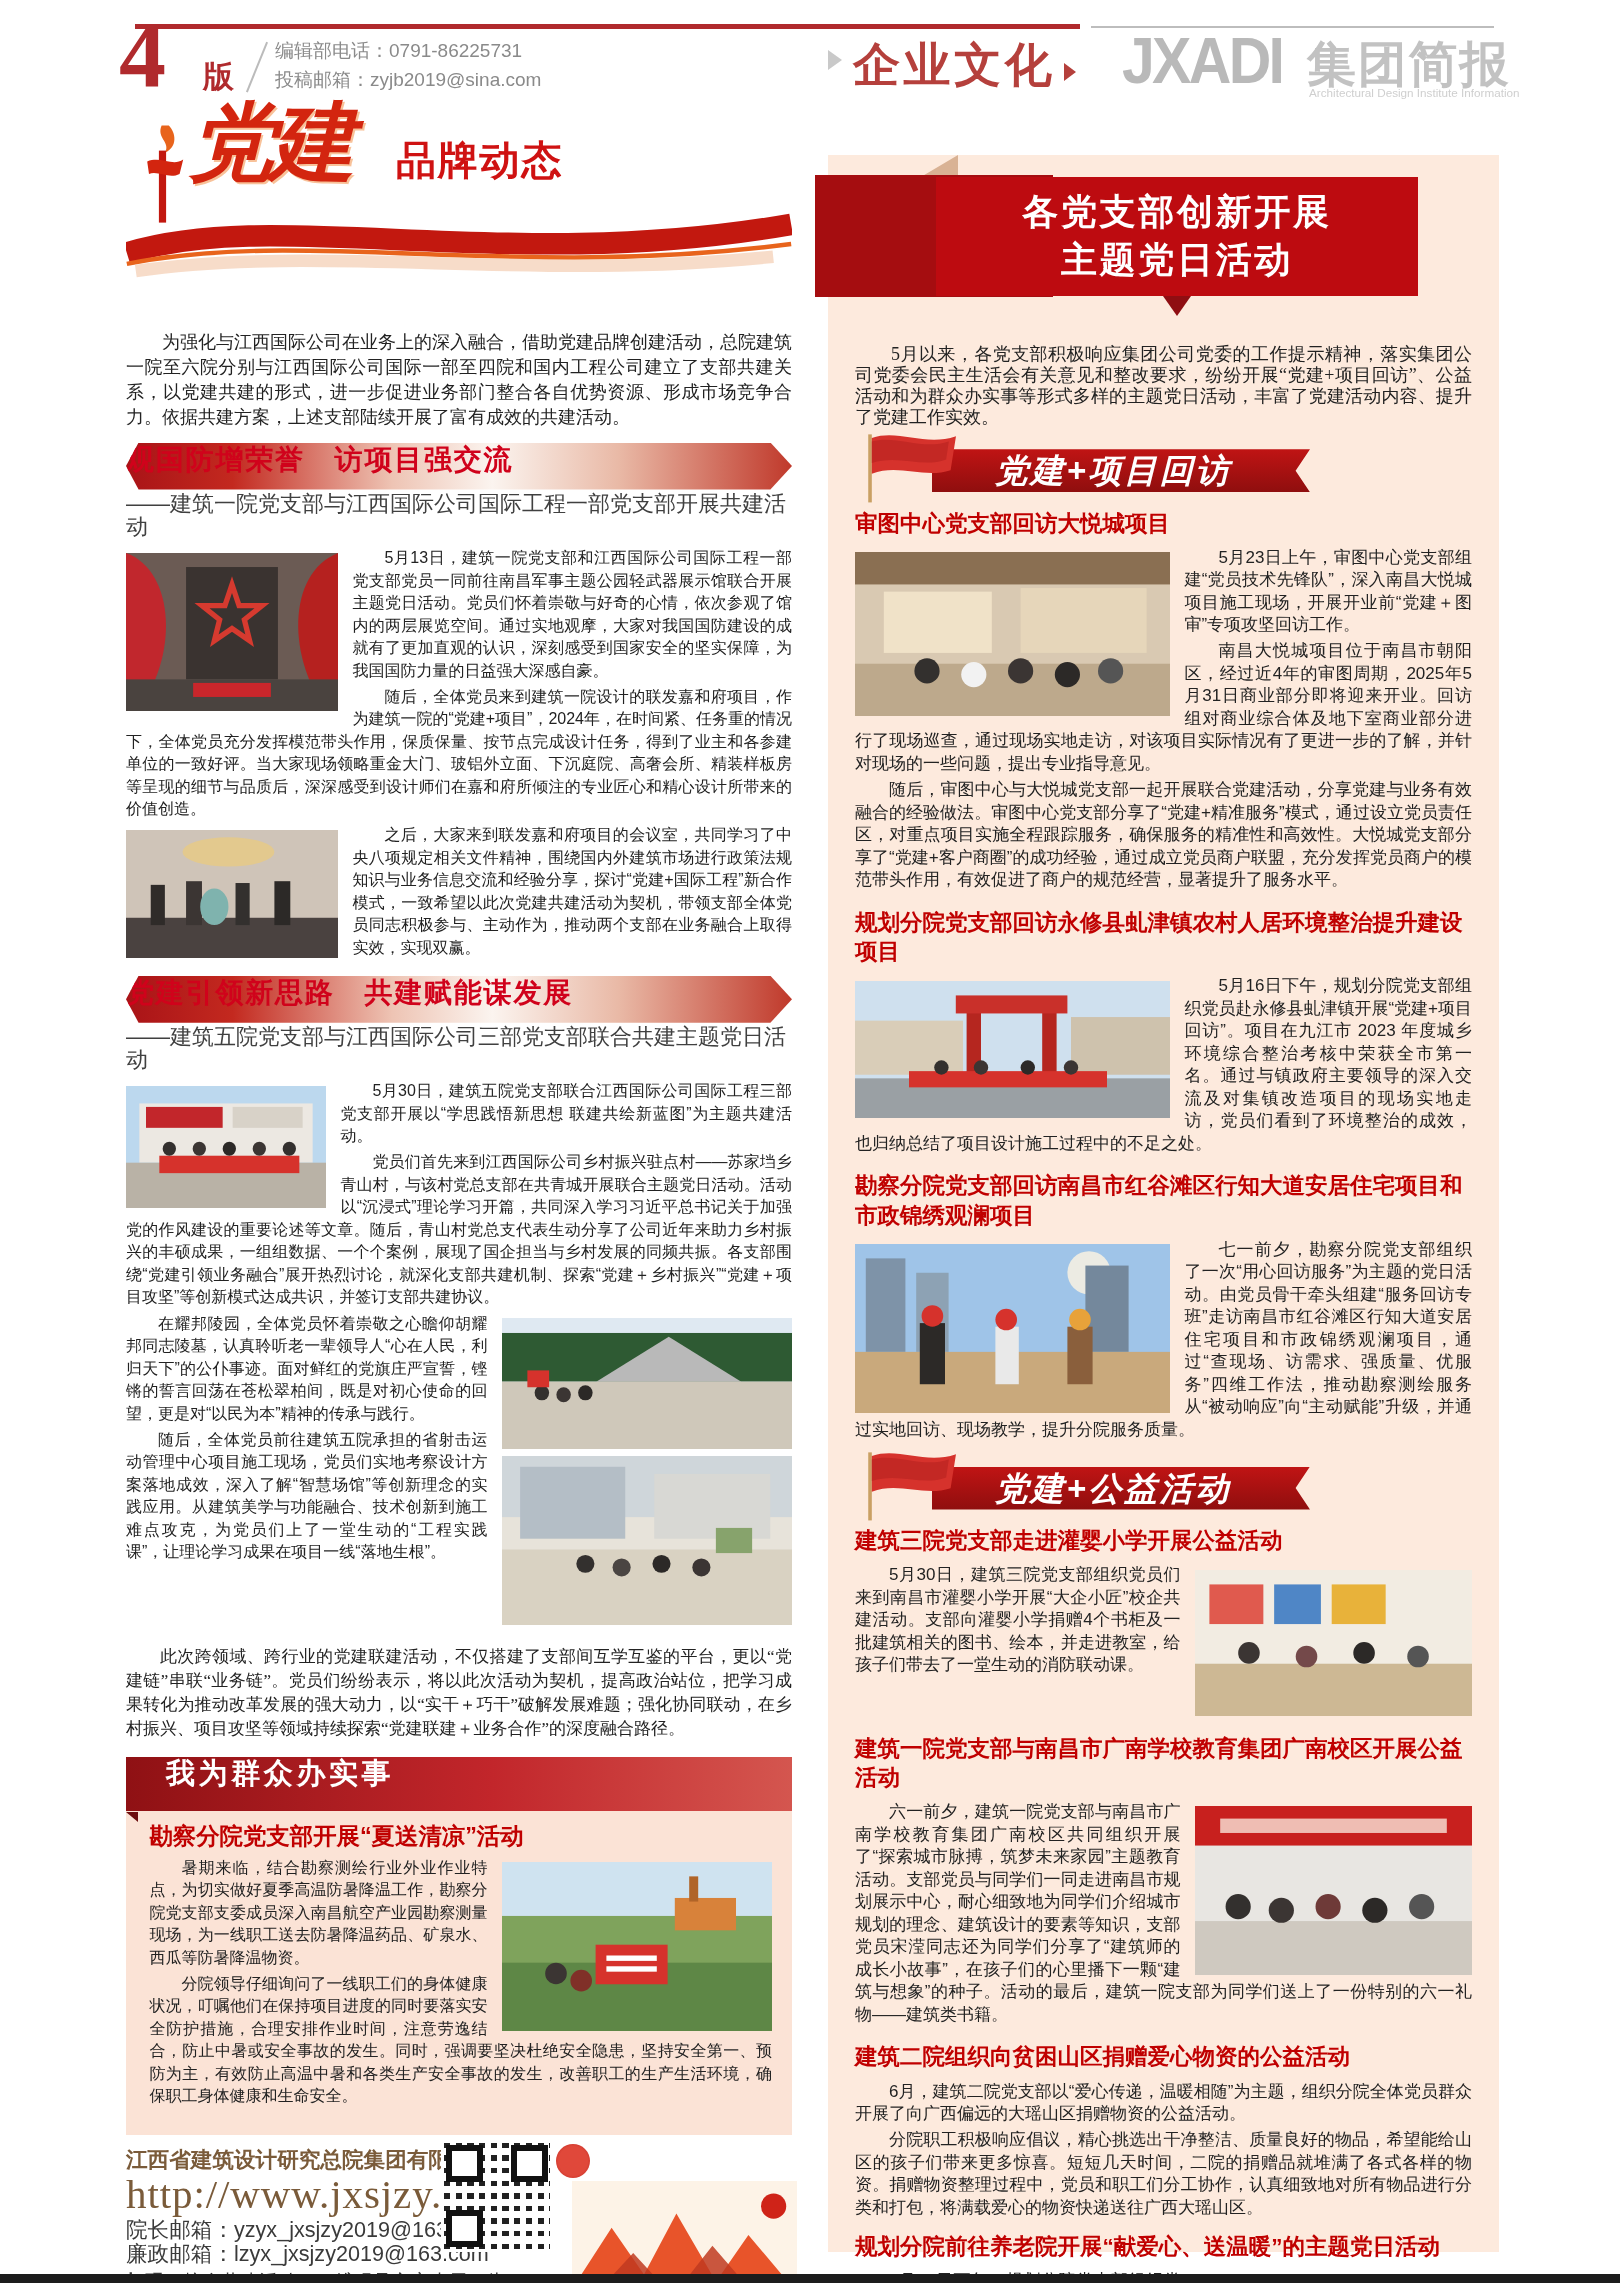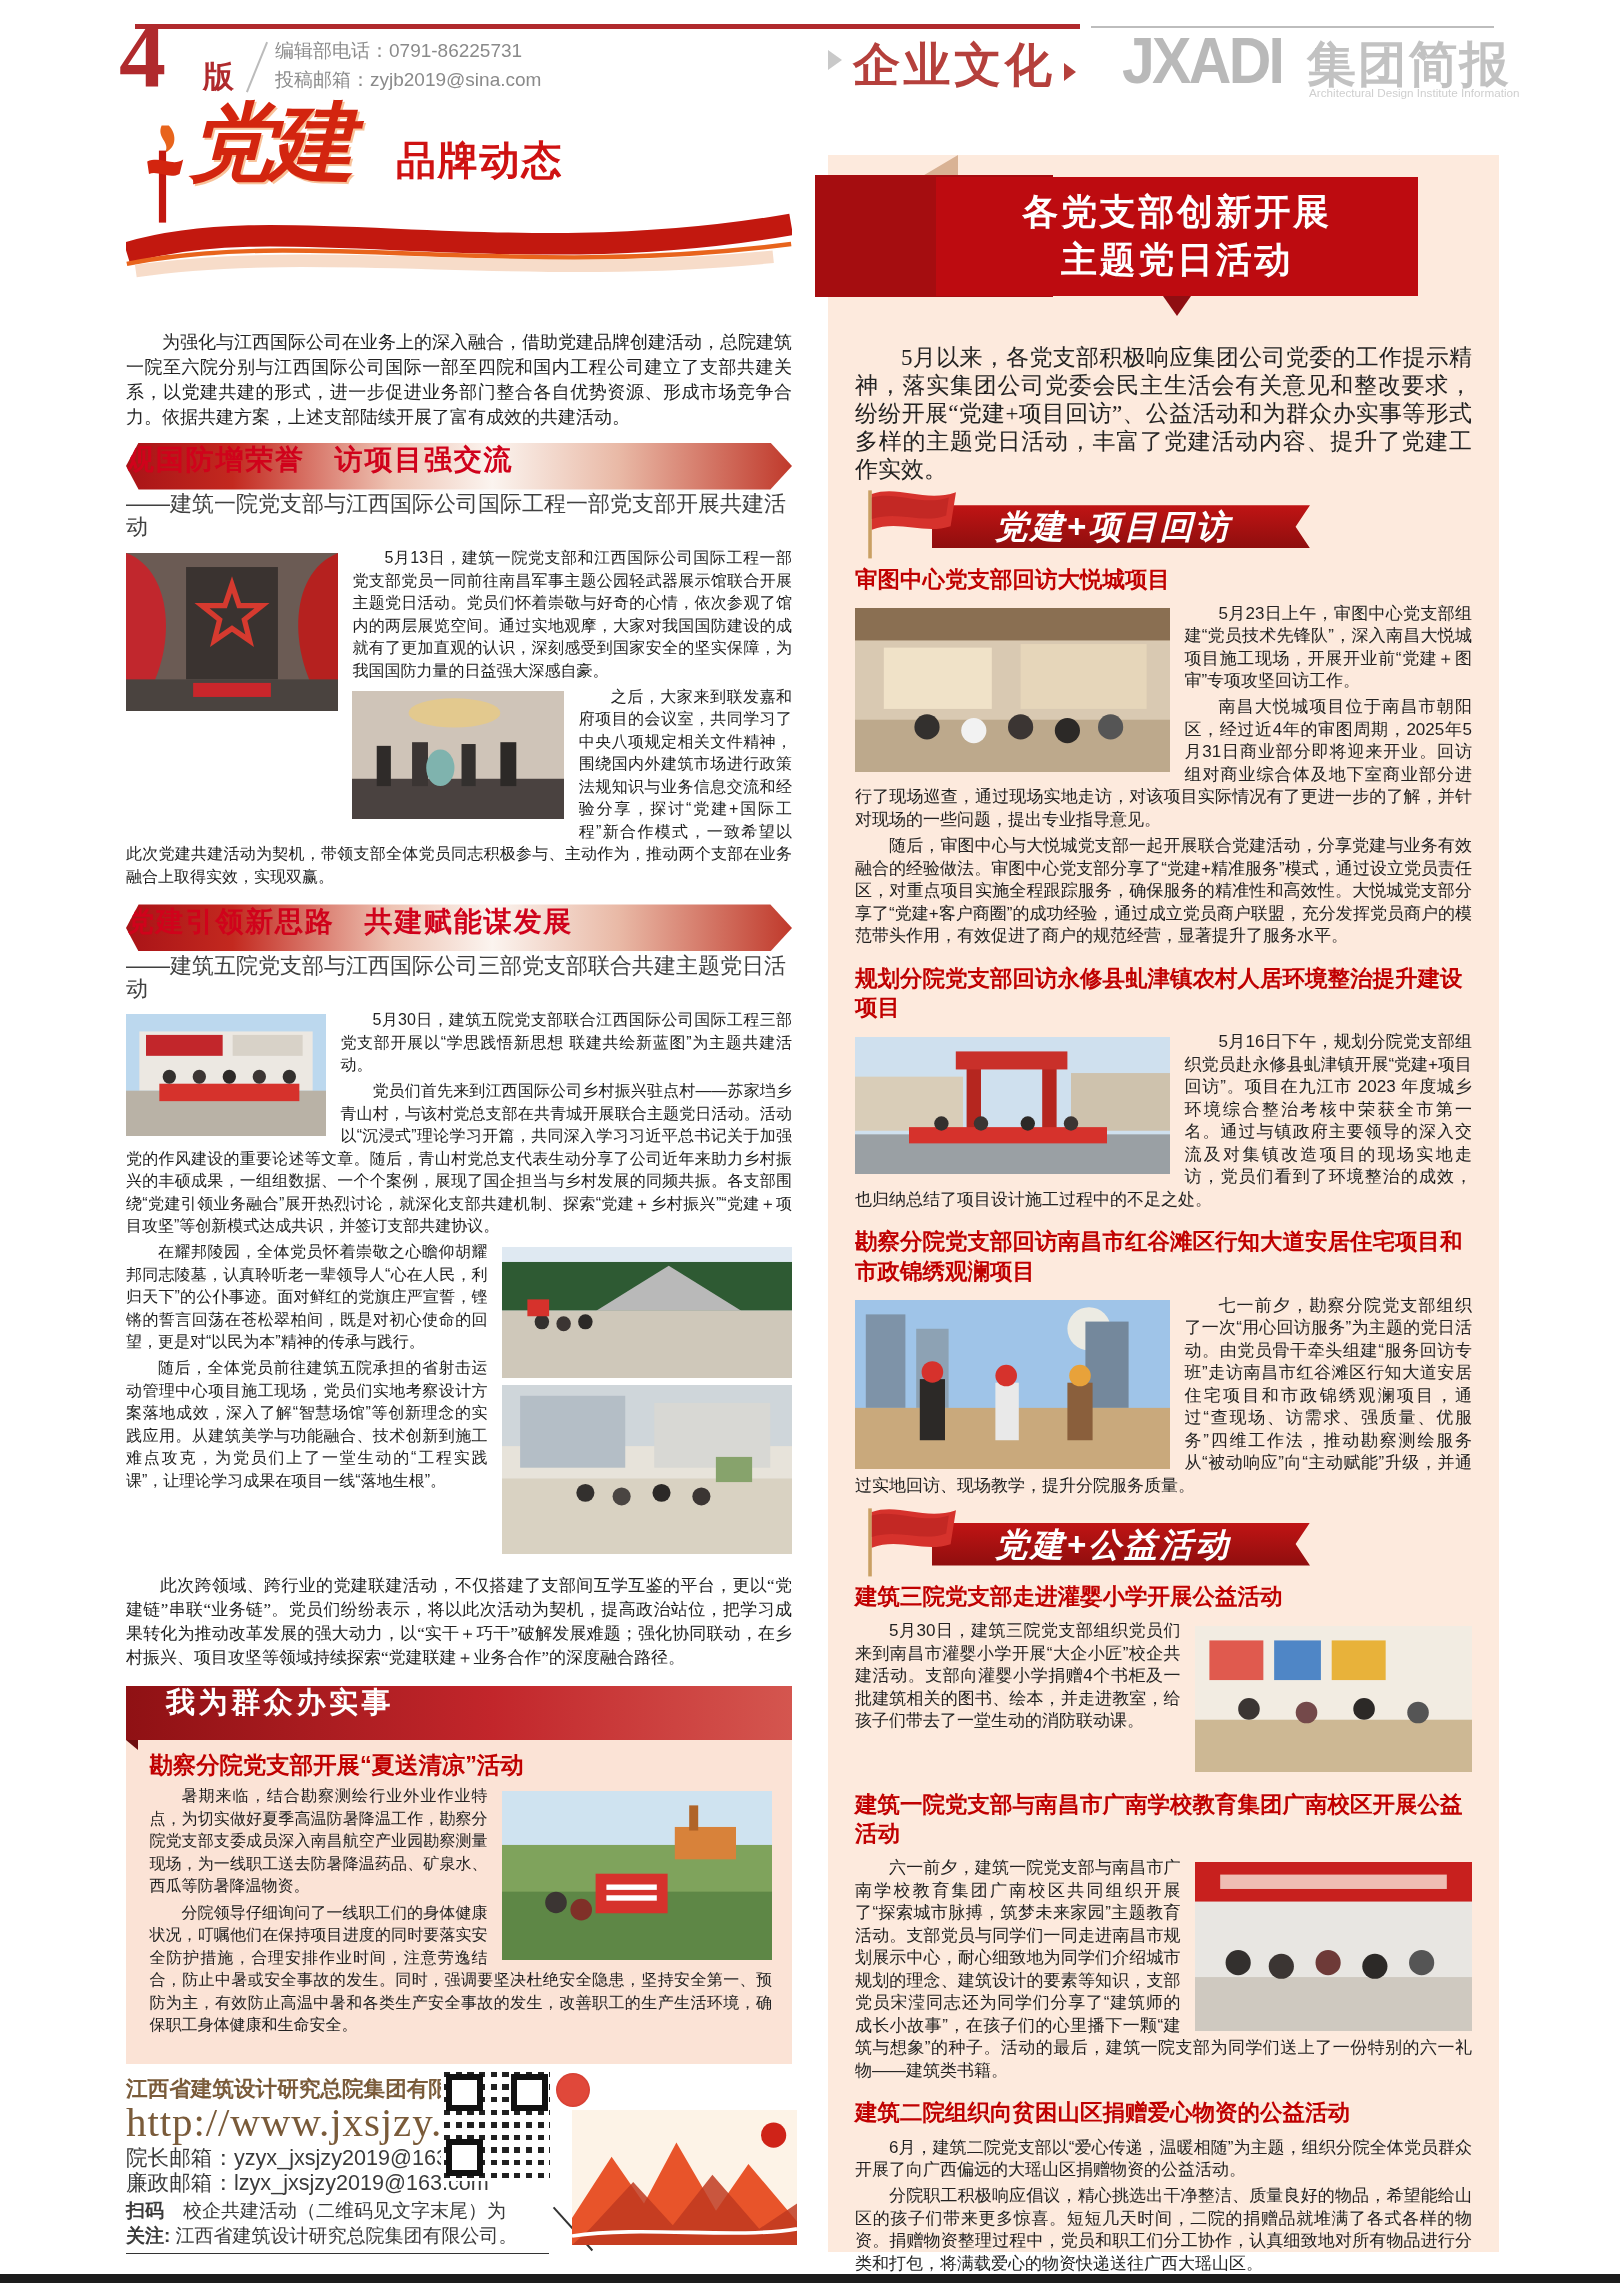--- a/index.html
+++ b/index.html
@@ -78,21 +78,21 @@
   
   #rightcol{position:absolute;left:828px;top:155px;width:671px;height:2097px;background:#fdeadd;}
   .fold{position:absolute;left:76px;top:0;width:0;height:0;border-bottom:32px solid #d9b294;border-left:54px solid transparent;}
   .r-inner{position:relative;padding:21.6px 27px 18px 27px;font-size:17px;line-height:22.5px;}
   .deco-sq{position:absolute;left:-12.6px;top:20px;width:238px;height:122px;background:#a50d10;}
   .r-titlebox{position:relative;margin:0 54px 31px 81px;height:119px;background:#bd0b10;
       display:flex;flex-direction:column;justify-content:center;align-items:center;}
   .r-titlebox div{color:#fff;font-weight:bold;font-size:36px;letter-spacing:2.7px;line-height:1.35;}
   .r-titlebox::after{content:"";position:absolute;left:50%;bottom:-20px;margin-left:-14.4px;
       border-left:14.4px solid transparent;border-right:14.4px solid transparent;border-top:20px solid #8f0e12;}
-  .r-intro{font-size:23px;line-height:28px;margin-bottom:12.6px;}
+  .r-intro{font-size:18px;line-height:21px;margin-bottom:12.6px;}
   .badge{position:relative;height:54px;margin:14.4px 0 10.8px 0;}
   .badge .ribbon{position:absolute;left:77px;top:7.2px;width:378px;height:43px;
       background:linear-gradient(180deg,#c01414,#8f0e0e);
       clip-path:polygon(0 0,100% 0,calc(100% - 14.4px) 50%,100% 100%,0 100%);}
   .badge .ribbon span{display:block;padding:11px 0 0 63px;color:#fff;font-size:33px;font-weight:bold;letter-spacing:2.7px;font-style:italic;}
   .flagicon{position:absolute;left:3.6px;top:-12.6px;width:108px;height:77px;}
   .a-title{color:#c00000;font-size:22.5px;font-weight:bold;line-height:1.3;margin:12.6px 0 9px 0;text-indent:0;}
   
   #botbar{position:absolute;left:0;top:2274px;width:1620px;height:10px;background:#1c1c1c;}
 </style>
@@ -148,20 +148,21 @@
           <rect width="120" height="90" fill="#6b5b54"></rect>
           <path d="M0 0 C28 10 30 60 6 90 L0 90 Z" fill="#c1272d"></path>
           <path d="M120 0 C90 12 92 62 114 90 L120 90 Z" fill="#b5211f"></path>
           <rect x="34" y="8" width="52" height="64" fill="#3a3330"></rect>
           <polygon points="60,18 64,30 77,30 67,38 70,50 60,43 50,50 53,38 43,30 56,30" fill="none" stroke="#d63a2f" stroke-width="3"></polygon>
           <rect x="0" y="72" width="120" height="18" fill="#4a433f"></rect>
           <rect x="38" y="74" width="44" height="8" fill="#c9262b"></rect>
         </svg>
       </div>
       <p>5月13日，建筑一院党支部和江西国际公司国际工程一部党支部党员一同前往南昌军事主题公园轻武器展示馆联合开展主题党日活动。党员们怀着崇敬与好奇的心情，依次参观了馆内的两层展览空间。通过实地观摩，大家对我国国防建设的成就有了更加直观的认识，深刻感受到国家安全的坚实保障，为我国国防力量的日益强大深感自豪。</p>
+      <p>随后，全体党员来到建筑一院设计的联发嘉和府项目，作为建筑一院的“党建+项目”，2024年，在时间紧、任务重的情况下，全体党员充分发挥模范带头作用，保质保量、按节点完成设计任务，得到了业主和各参建单位的一致好评。当大家现场领略重金大门、玻铝外立面、下沉庭院、高奢会所、精装样板房等呈现的细节与品质后，深深感受到设计师们在嘉和府所倾注的专业匠心和精心设计所带来的价值创造。</p>
       <div class="ph" style="width:212px;height:128px">
         <svg viewBox="0 0 120 70" preserveAspectRatio="none">
           <rect width="120" height="70" fill="#cfc4b8"></rect>
           <ellipse cx="58" cy="12" rx="26" ry="8" fill="#e3c98e"></ellipse>
           <rect x="0" y="48" width="120" height="22" fill="#4a4240"></rect>
           <rect x="14" y="30" width="8" height="22" fill="#2f2b29"></rect>
           <rect x="34" y="28" width="9" height="24" fill="#3b3533"></rect>
           <rect x="62" y="29" width="8" height="23" fill="#33302e"></rect>
           <rect x="84" y="28" width="9" height="24" fill="#2c2927"></rect>
           <ellipse cx="50" cy="42" rx="8" ry="10" fill="#7fb3ae"></ellipse>

